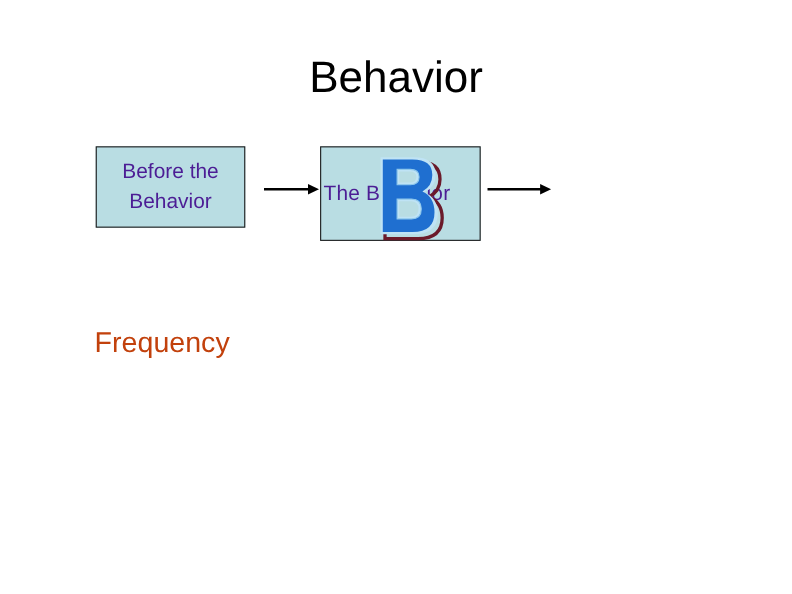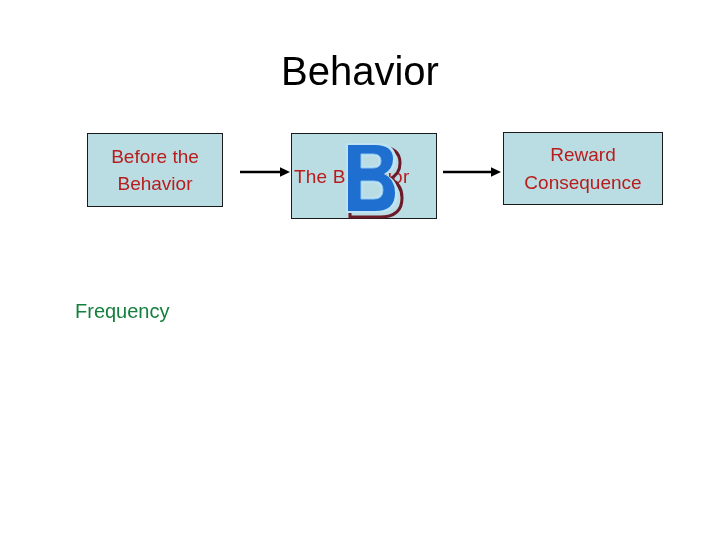--- a/index.html
+++ b/index.html
@@ -39,21 +39,21 @@
 
   
   .flow-box {
     position: absolute;
     background: #b9dde3;
     border: 1px solid #1a1a1a;
     box-sizing: border-box;
     display: flex;
     align-items: center;
     justify-content: center;
-    color: #b91c1c;
+    color: #4c1d95;
     font-size: 19px;
     line-height: 27px;
     text-align: center;
     overflow: hidden;
   }
 
   #box-before {
     left: 87px;
     top: 133px;
     width: 136px;
@@ -125,25 +125,25 @@
   }
   #arrow-2 {
     left: 443px;
     top: 165px;
     width: 58px;
   }
 
   
   #attribute-list {
     position: absolute;
-    left: 75px;
+    left: 86px;
     top: 288px;
     width: 300px;
-    color: #15803d;
-    font-size: 20px;
+    color: #c2410c;
+    font-size: 26px;
     line-height: 46px;
   }
   #attribute-list .attr-item {
     white-space: nowrap;
   }
 </style>
 </head>
 <body>
 
 <div id="slide">
@@ -185,22 +185,18 @@
     </svg>
   </div>
 
   <div class="arrow" id="arrow-2">
     <svg viewBox="0 0 58 14" width="58" height="14" xmlns="http://www.w3.org/2000/svg">
       <line x1="0" y1="7" x2="49" y2="7" stroke="#000000" stroke-width="2.4"></line>
       <polygon points="48,2.2 58,7 48,11.8" fill="#000000"></polygon>
     </svg>
   </div>
 
-  <div class="flow-box" id="box-reward">
-    <span class="box-text">Reward
-Consequence</span>
-  </div>
 
   <div id="attribute-list">
     <div class="attr-item">Frequency</div>
   </div>
 
 </div>
 
 </body></html>

